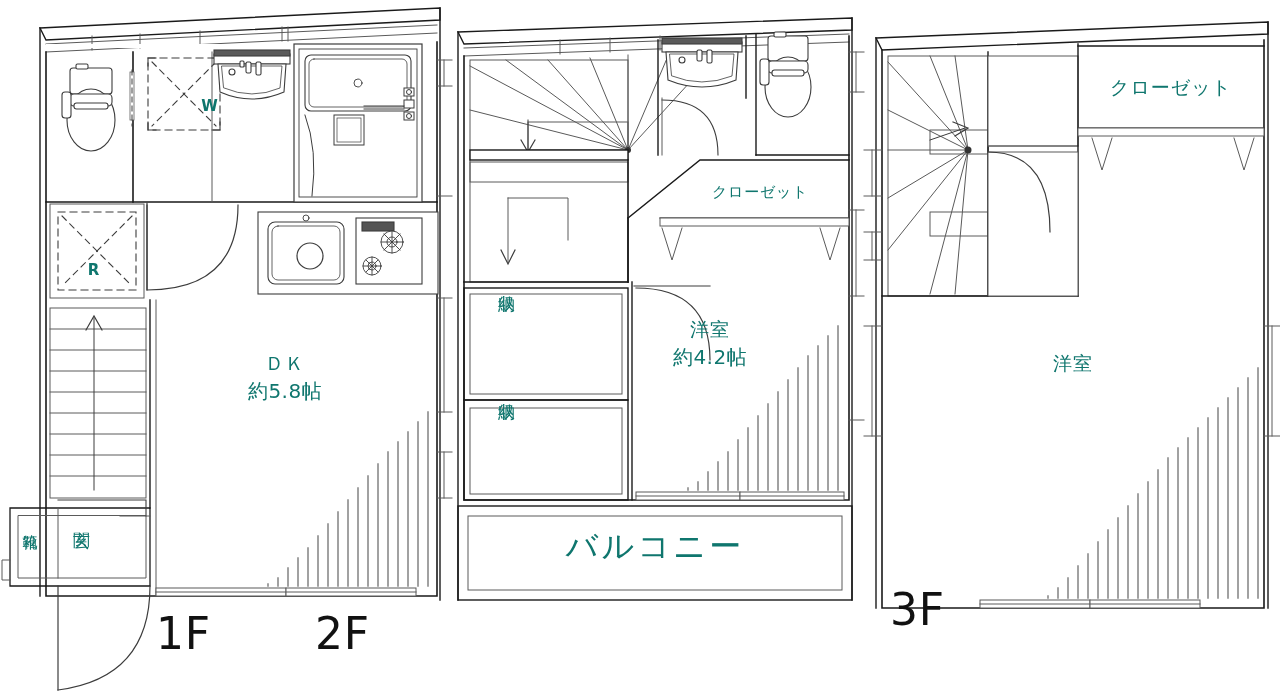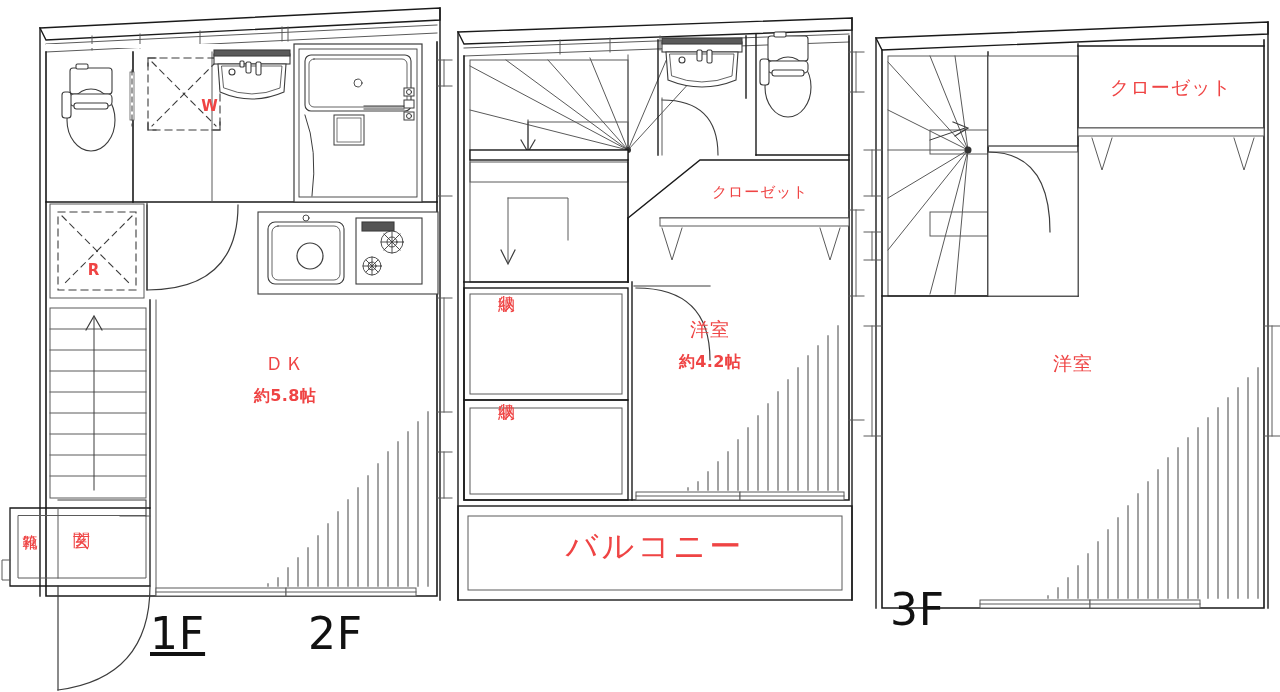--- a/index.html
+++ b/index.html
@@ -8,29 +8,29 @@
     width:1280px;height:692px;overflow:hidden;
     font-family:"DejaVu Sans","Liberation Sans",sans-serif;
     color:#1a1a1a;
   }
   #plan-root{position:relative;width:1280px;height:692px;background:#fff;}
   svg.plan{position:absolute;top:0;left:0;width:1280px;height:692px;}
   
   .lbl{
     position:absolute;
     font-family:"DejaVu Sans","Liberation Sans",sans-serif;
-    color:#ef4444;
+    color:#0f766e;
     white-space:nowrap;
     line-height:1.18;
     text-align:center;
     letter-spacing:0.05em;
     user-select:none;
   }
   .lbl.room{font-size:19px;}
-  .lbl.room .area{display:block;font-size:16px;margin-top:13px;letter-spacing:0.02em;font-weight:bold;}
+  .lbl.room .area{display:block;font-size:20px;margin-top:6px;letter-spacing:0.02em;}
   .lbl.small{font-size:15px;}
   .lbl.vert{
     writing-mode:vertical-rl;
     text-orientation:upright;
     font-size:17px;
     letter-spacing:0.02em;
     line-height:1.0;
   }
   .lbl.floor{
     font-size:44px;
@@ -483,22 +483,22 @@
   <div class="lbl fixture" style="left:82px;top:262px;width:24px;">R</div>
 
   <div class="lbl room" style="left:200px;top:352px;width:170px;">
     <span>ＤＫ</span>
     <span class="area">約5.8帖</span>
   </div>
 
   <div class="lbl vert" style="left:73px;top:518px;">玄関</div>
   <div class="lbl vert" style="left:22px;top:523px;font-size:15px;">靴箱</div>
 
-  <div class="lbl floor" style="left:150px;top:608px;text-decoration:underline;">1F</div>
-  <div class="lbl floor" style="left:308px;top:608px;">2F</div>
+  <div class="lbl floor" style="left:156px;top:608px;">1F</div>
+  <div class="lbl floor" style="left:315px;top:608px;">2F</div>
 
   <div class="lbl small" style="left:712px;top:184px;">クローゼット</div>
 
   <div class="lbl vert" style="left:498px;top:282px;">収納</div>
   <div class="lbl vert" style="left:498px;top:390px;">収納</div>
 
   <div class="lbl room" style="left:625px;top:318px;width:170px;">
     <span>洋室</span>
     <span class="area">約4.2帖</span>
   </div>

